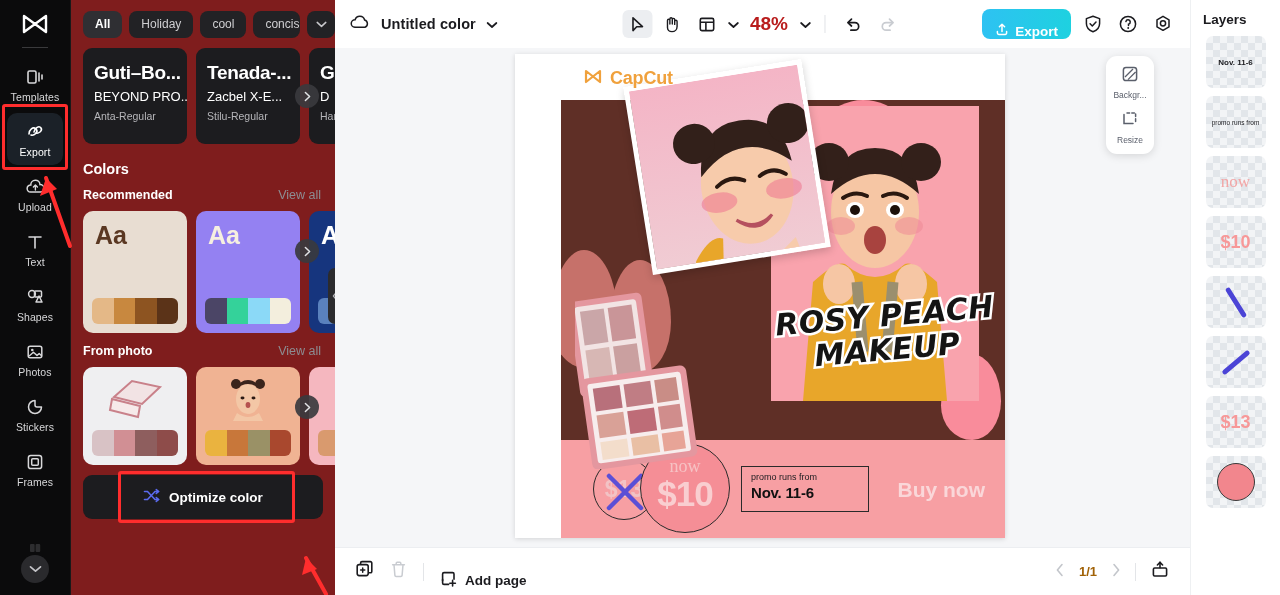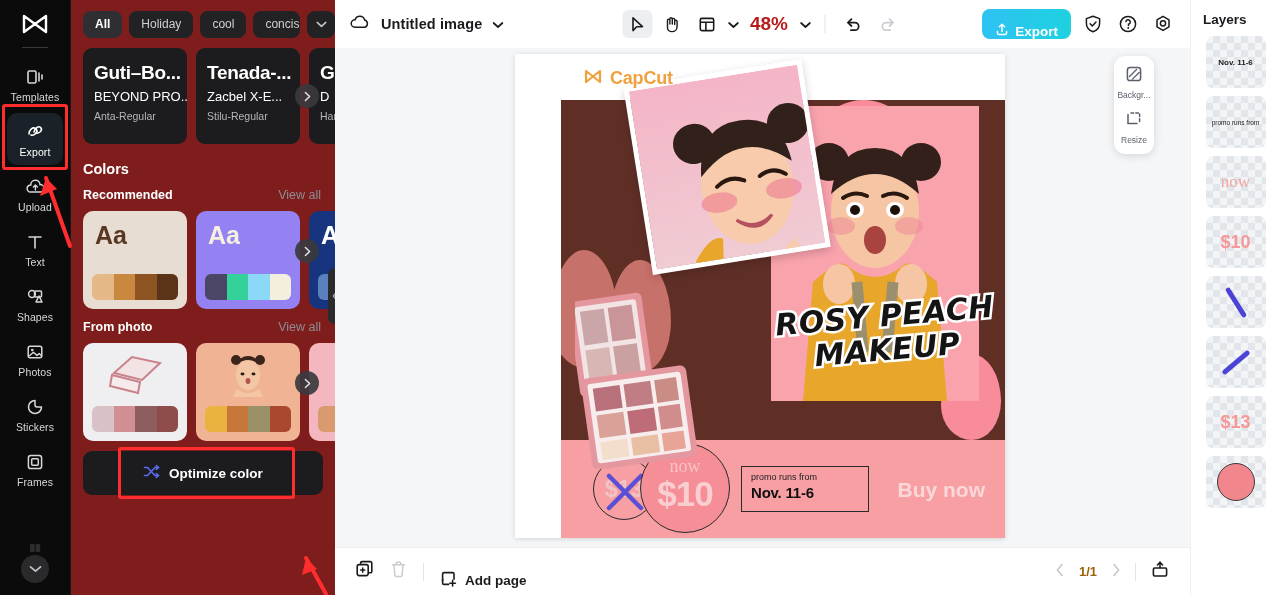--- a/index.html
+++ b/index.html
@@ -63,21 +63,21 @@
   .fc2 { color:#fff; font-size: 13px; margin-top: 5px; white-space: nowrap; }
   .fc3 { color:#b6b6ba; font-size: 10.5px; margin-top: 6px; white-space: nowrap; }
   .sec-title { color:#fff; font-size: 14.5px; font-weight: bold; padding: 17px 0 0 12px; }
   .sub-row {
     display:flex; justify-content: space-between; align-items: baseline;
     padding: 11px 14px 0 12px;
   }
   .sub-title { color:#fff; font-size: 12.5px; font-weight: bold; }
   .view-all { color:#8d8d92; font-size: 12.5px; cursor: pointer; }
   .swrow { display:flex; gap: 9px; padding: 9px 0 0 12px; position: relative; }
-  .swcard { width: 104px; height: 98px; flex: 0 0 104px; border-radius: 10px; padding: 9px; cursor: pointer; position: relative; overflow:hidden;}
+  .swcard { width: 104px; height: 122px; flex: 0 0 104px; border-radius: 10px; padding: 9px; cursor: pointer; position: relative; overflow:hidden;}
   .sw-aa { font-size: 25px; font-weight: bold; line-height: 30px; padding-left: 3px; }
   .strip { position:absolute; left: 9px; right: 9px; bottom: 9px; height: 26px; border-radius: 6px; display:flex; overflow:hidden; }
   .strip div { flex: 1; }
   .photo-card { width:104px; height:98px; flex:0 0 104px; border-radius:10px; position:relative; overflow:hidden; cursor:pointer; }
   .arrow-pill {
     position: absolute; width: 24px; height: 24px; border-radius: 50%;
     background: rgba(58,58,62,.92); display:flex; align-items:center; justify-content:center;
     cursor: pointer; z-index: 4;
   }
   .smart-wrap { padding: 0 12px; margin-top: 10px; position: relative; }
@@ -107,21 +107,21 @@
     display:flex; align-items:flex-end; gap:6px; cursor:pointer;
   }
   .icon-btn { width:26px; height:26px; display:flex; align-items:center; justify-content:center; cursor:pointer; }
 
   .canvas-area { flex:1; position:relative; overflow:hidden; }
   .stage {
     position:absolute; left:180px; top:6px; width:490px; height:484px;
     background:#fff; box-shadow: 0 1px 5px rgba(0,0,0,.14);
   }
   .float-panel {
-    position:absolute; right:36px; top:8px; width:40px; border-radius:11px; background:#fff;
+    position:absolute; right:36px; top:8px; width:48px; border-radius:11px; background:#fff;
     box-shadow:0 2px 9px rgba(0,0,0,.13); padding:9px 0; display:flex; flex-direction:column; gap:10px; align-items:center;
   }
   .fp-item { display:flex; flex-direction:column; align-items:center; gap:3px; cursor:pointer; }
   .fp-lbl { font-size:8.5px; color:#5a5f6b; }
 
   .bottombar { height:48px; background:#fff; border-top:1px solid #eceef1; display:flex; align-items:center; padding:0 20px; flex:0 0 48px; }
   .bb-left { display:flex; align-items:center; gap:16px; }
   .addpage { display:flex; align-items:center; gap:7px; font-size:13.5px; font-weight:bold; color:#1b1b1f; cursor:pointer;margin-top:18px; }
   .bb-right { margin-left:auto; display:flex; align-items:center; gap:14px; }
   .pg-num { font-size:13px; color:#a16207; font-weight:bold; }
@@ -448,21 +448,21 @@
 
   <div class="main">
 
     <div class="topbar">
       <div class="tb-left">
         <span>
           <svg width="22" height="18" viewBox="0 0 22 18">
               <path d="M5.8 14.2 a3.7 3.7 0 0 1 .3 -7.4 A4.9 4.9 0 0 1 15.6 7 a3.8 3.8 0 0 1 .4 7.2 H6" fill="none" stroke="#1b1b1f" stroke-width="1.5" stroke-linecap="round"></path>
             </svg>
         </span>
-        <span class="doc-title">Untitled image</span>
+        <span class="doc-title">Untitled color</span>
         <span>
           <svg width="12" height="8" viewBox="0 0 12 8">
               <path d="M1.6 2 L6 6 L10.4 2" fill="none" stroke="#1b1b1f" stroke-width="1.7" stroke-linecap="round" stroke-linejoin="round"></path>
             </svg>
         </span>
       </div>
 
       <div class="tb-center">
         <div class="tool-btn sel">
           <svg width="16" height="17" viewBox="0 0 16 17">

